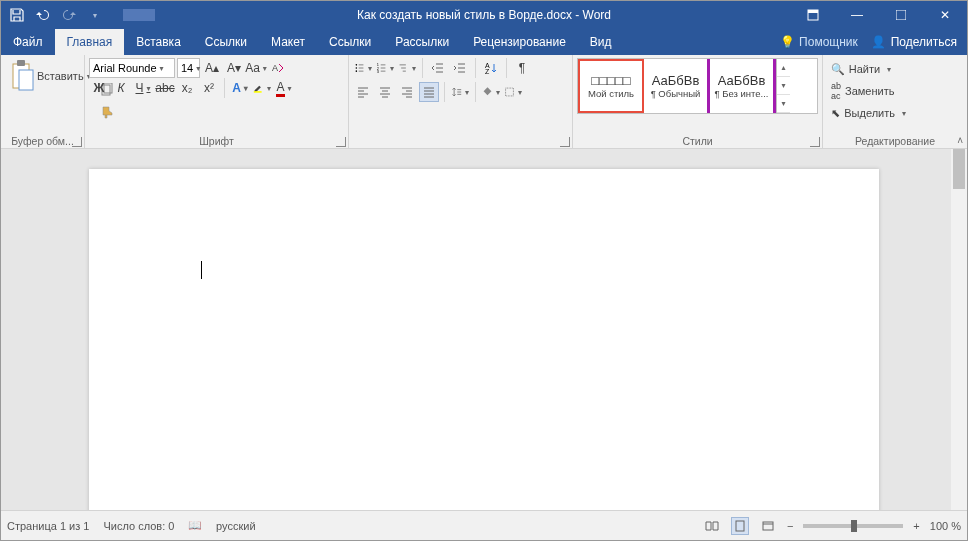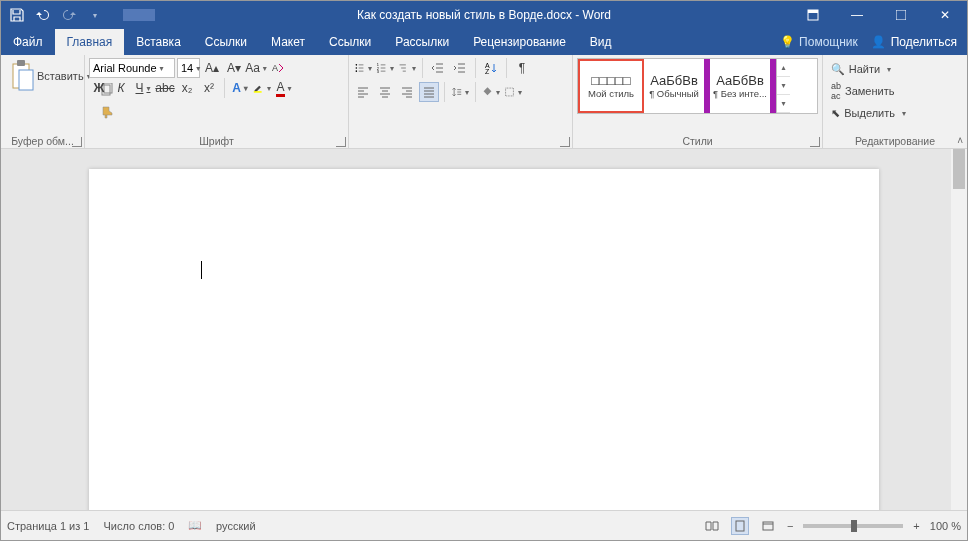--- a/index.html
+++ b/index.html
@@ -23,21 +23,21 @@
 .launcher { position:absolute; right:2px; bottom:1px; width:10px;height:10px; border:1px solid #888; border-top:none; border-left:none; font-size:0;}
 .btn-big { display: flex; flex-direction: row; align-items: center; justify-content: center; padding: 2px 4px; font-size: 11px; color: #444; cursor: pointer; }
 .row { display: flex; align-items: center; gap: 2px; }
 .sep { width:1px; height:20px; background:#d4d4d4; margin:0 3px; }
 .combo { height: 20px; border: 1px solid #c0c0c0; background: #fff; font-size: 11px; display: flex; align-items: center; padding: 0 3px; cursor: pointer; }
 .caret { font-size: 8px; color: #666; margin-left: 3px; }
 .mini { width: 20px; height: 20px; display: flex; align-items: center; justify-content: center; font-size: 12px; color: #444; cursor: pointer; border:1px solid transparent; }
 .mini.sel { border:1px solid #a0b8d8; background:#d5e1f2; }
 .mini svg { width:14px; height:14px; }
 .styles-gallery { display:flex; height:56px; border:1px solid #c0c0c0; background:#fff; }
-.style-item { width:66px; border-right:6px solid #a21caf; display:flex; flex-direction:column; align-items:center; justify-content:center; font-size:9.5px; color:#444; padding:2px; cursor:pointer; }
+.style-item { width:66px; border-right:3px solid #a21caf; display:flex; flex-direction:column; align-items:center; justify-content:center; font-size:9.5px; color:#444; padding:2px; cursor:pointer; }
 .style-item.highlight { border:2px solid #e74c3c; }
 .style-prev { font-size:13px; color:#333; }
 .style-scroll { width:14px; display:flex; flex-direction:column; border-left:1px solid #c0c0c0;}
 .style-sbtn { flex:1; display:flex; align-items:center;justify-content:center;font-size:8px;color:#666;cursor:pointer; border-bottom:1px solid #e0e0e0;}
 .edit-group .erow { display:flex; align-items:center; gap:4px; font-size:11px; color:#444; height:22px; cursor:pointer; padding:0 4px;}
 .collapse { position:absolute; right:4px; bottom:2px; font-size:10px; color:#666; cursor:pointer;}
 .doc-area { position:absolute; top:148px; left:0; right:0; bottom:22px; background:#e6e6e6; overflow:hidden; display:flex; }
 .page { background:#fff; margin:20px auto 0 auto; width:790px; height:600px; box-shadow:0 0 4px rgba(0,0,0,0.2); position:relative; }
 .cursor { position:absolute; left:112px; top:92px; width:1px; height:18px; background:#000; }
 .vscroll { position:absolute; right:0; top:148px; bottom:22px; width:16px; background:#f1f1f1; }

